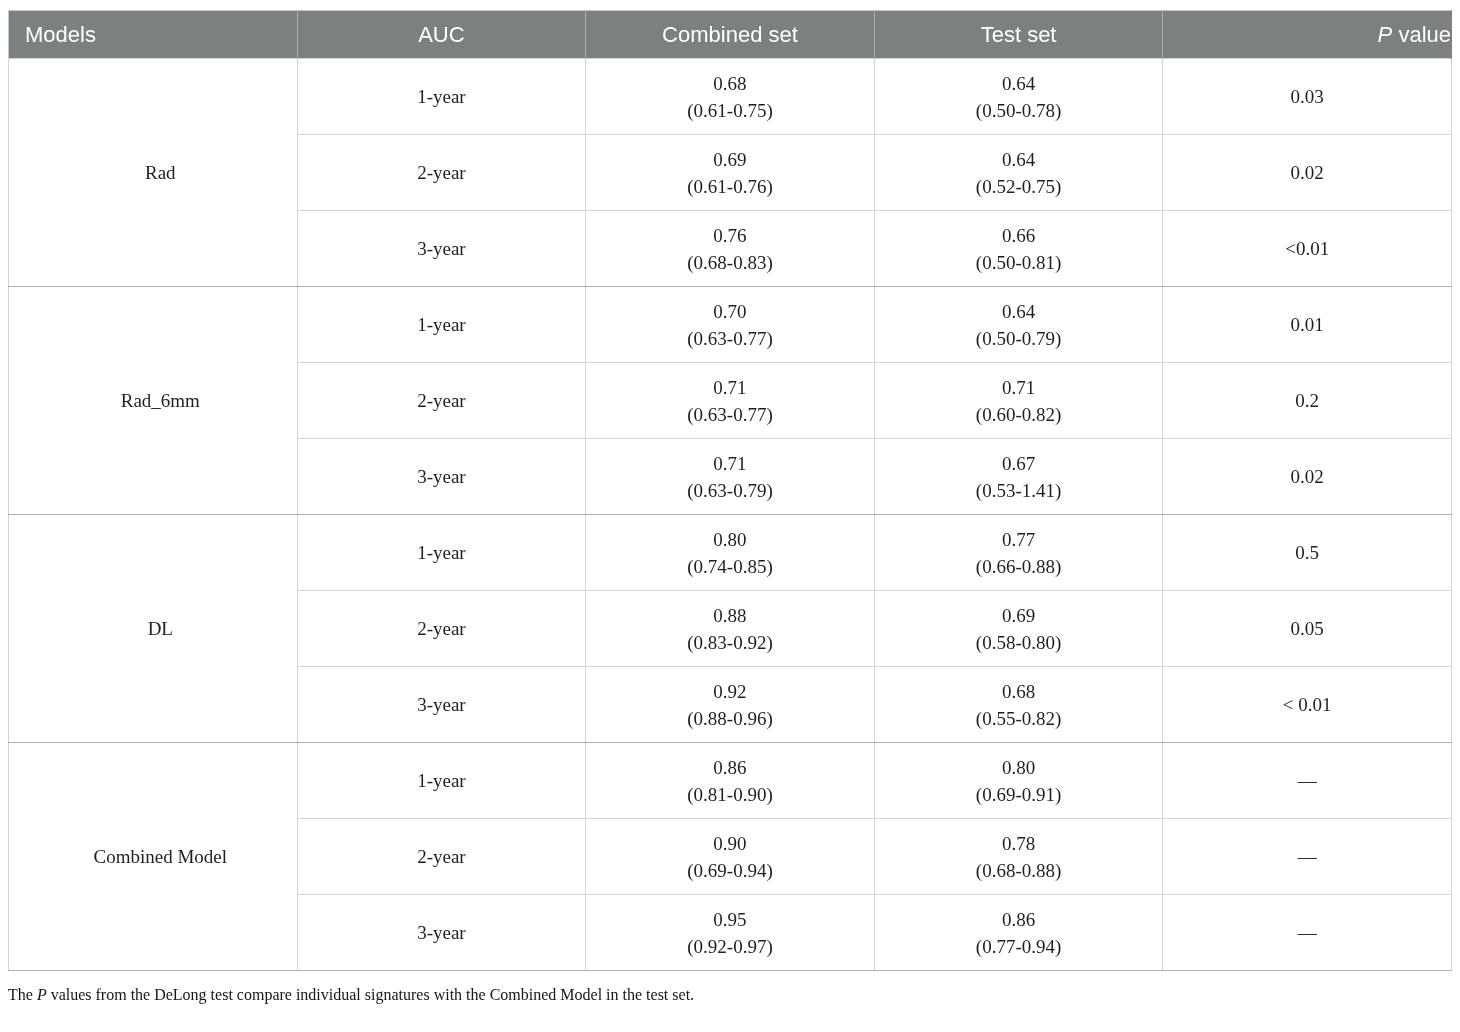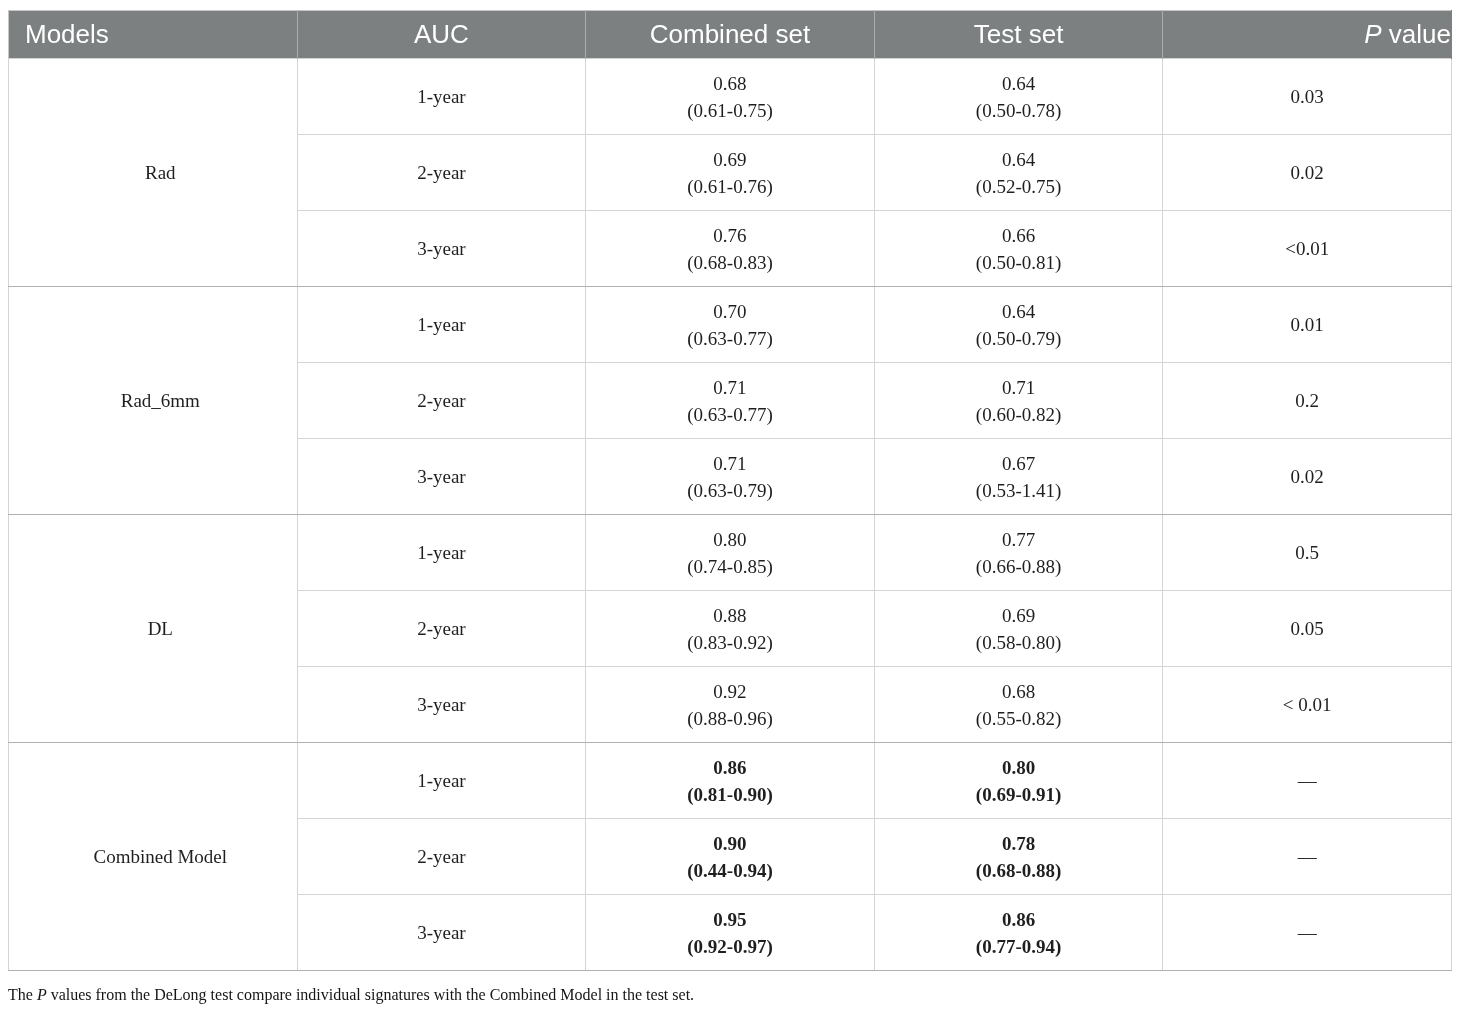--- a/index.html
+++ b/index.html
@@ -21,21 +21,21 @@
     border-collapse: collapse;
     table-layout: fixed;
     border: 1px solid #c6c6c6;
   }
   col { width: 20%; }
   thead th {
     background: #7d8080;
     color: #ffffff;
     font-family: "Liberation Sans", sans-serif;
     font-weight: 400;
-    font-size: 26px;
+    font-size: 22px;
     height: 48px;
     text-align: center;
     border-right: 1px solid #aaadad;
     padding: 0;
   }
   thead th:last-child { border-right: 1px solid #7d8080; text-align: right; }
   thead th.left { text-align: left; padding-left: 16px; }
   .it { font-style: italic; }
   tbody td {
     border: 1px solid #d4d4d4;
@@ -46,21 +46,21 @@
     padding: 0;
     background: #ffffff;
   }
   td.model-cell {
     text-align: center;
     padding-left: 15px;
     border-bottom: 1px solid #b0b0b0;
   }
   tr.group-end td { border-bottom: 1px solid #b0b0b0; }
   td .ln { line-height: 27px; }
-  .bold { font-weight: bold; }
+  .bold { font-weight: normal; }
   .footnotes {
     position: absolute;
     left: 8px;
     top: 982px;
     font-size: 16px;
     line-height: 26px;
     color: #161616;
   }
 </style>
 </head>
@@ -211,21 +211,21 @@
         <td class="bold">
             <div class="ln">0.80</div>
             <div class="ln">(0.69-0.91)</div>
           </td>
         <td>—</td>
       </tr>
       <tr>
         <td>2-year</td>
         <td class="bold">
             <div class="ln">0.90</div>
-            <div class="ln">(0.44-0.94)</div>
+            <div class="ln">(0.69-0.94)</div>
           </td>
         <td class="bold">
             <div class="ln">0.78</div>
             <div class="ln">(0.68-0.88)</div>
           </td>
         <td>—</td>
       </tr>
       <tr class="group-end">
         <td>3-year</td>
         <td class="bold">

